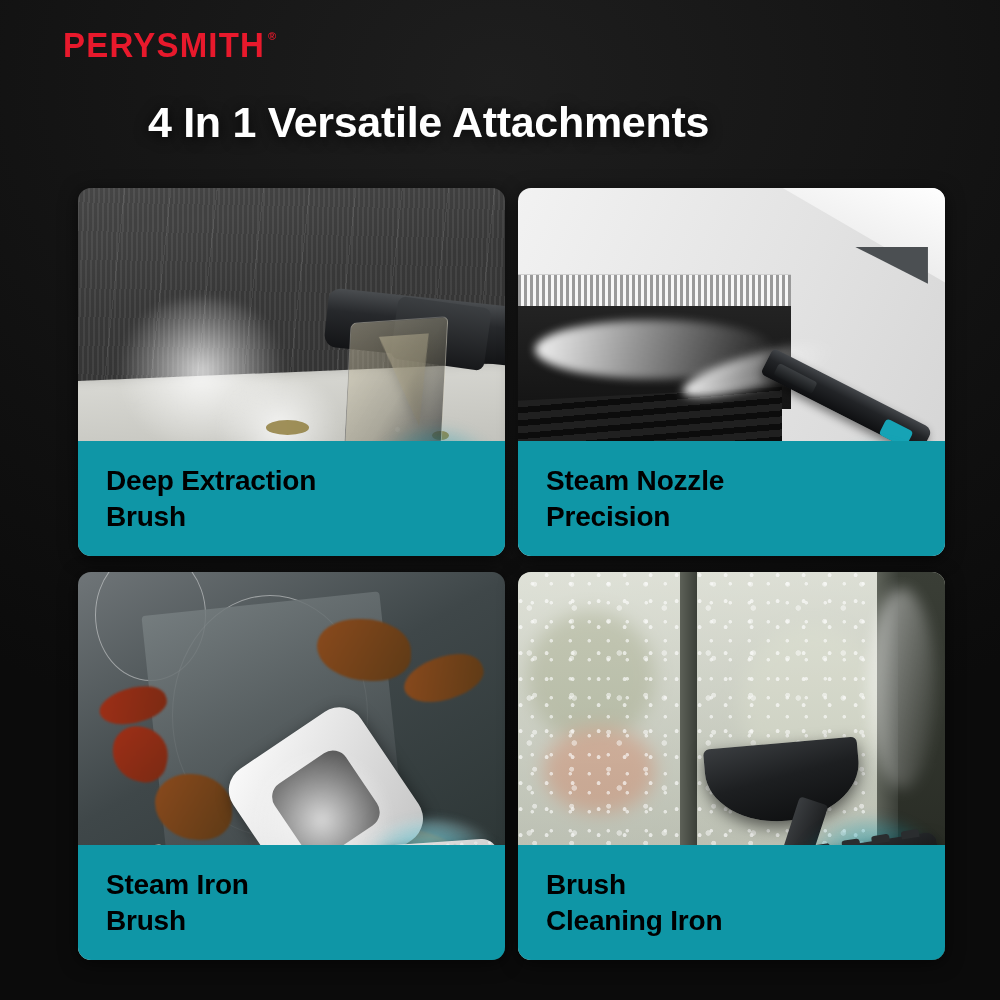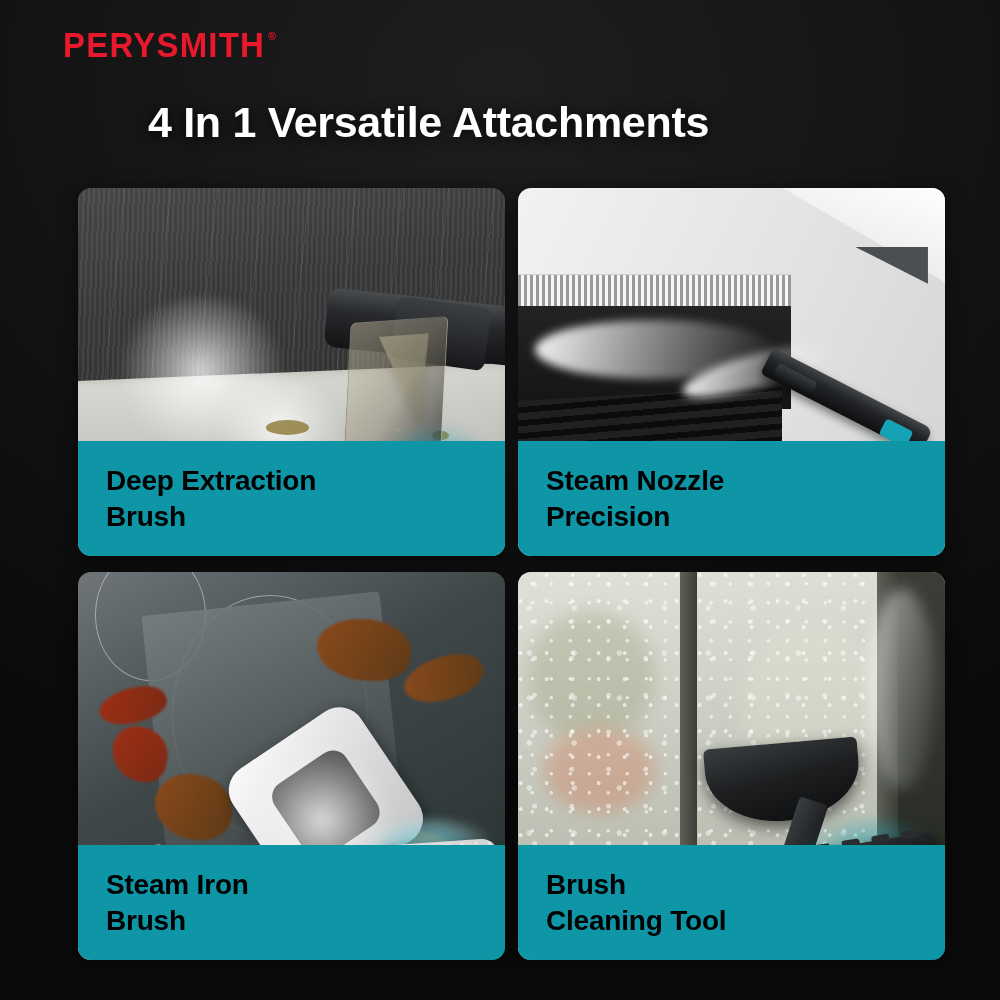--- a/index.html
+++ b/index.html
@@ -503,18 +503,18 @@
           <div class="wp-slot" style="left:40px;top:22px;width:20px;"></div>
           <div class="wp-slot" style="left:66px;top:24px;width:26px;"></div>
           <div class="wp-slot" style="left:98px;top:26px;width:18px;"></div>
           <div class="wp-clip" style="left:14px;top:44px;"></div>
           <div class="wp-clip" style="left:92px;top:48px;"></div>
         </div>
       </div>
 
       <div class="caption">
         <div class="caption-line">Brush</div>
-        <div class="caption-line">Cleaning Tool</div>
+        <div class="caption-line">Cleaning Iron</div>
       </div>
     </div>
 
   </div>
 </div>
 
 </body></html>

